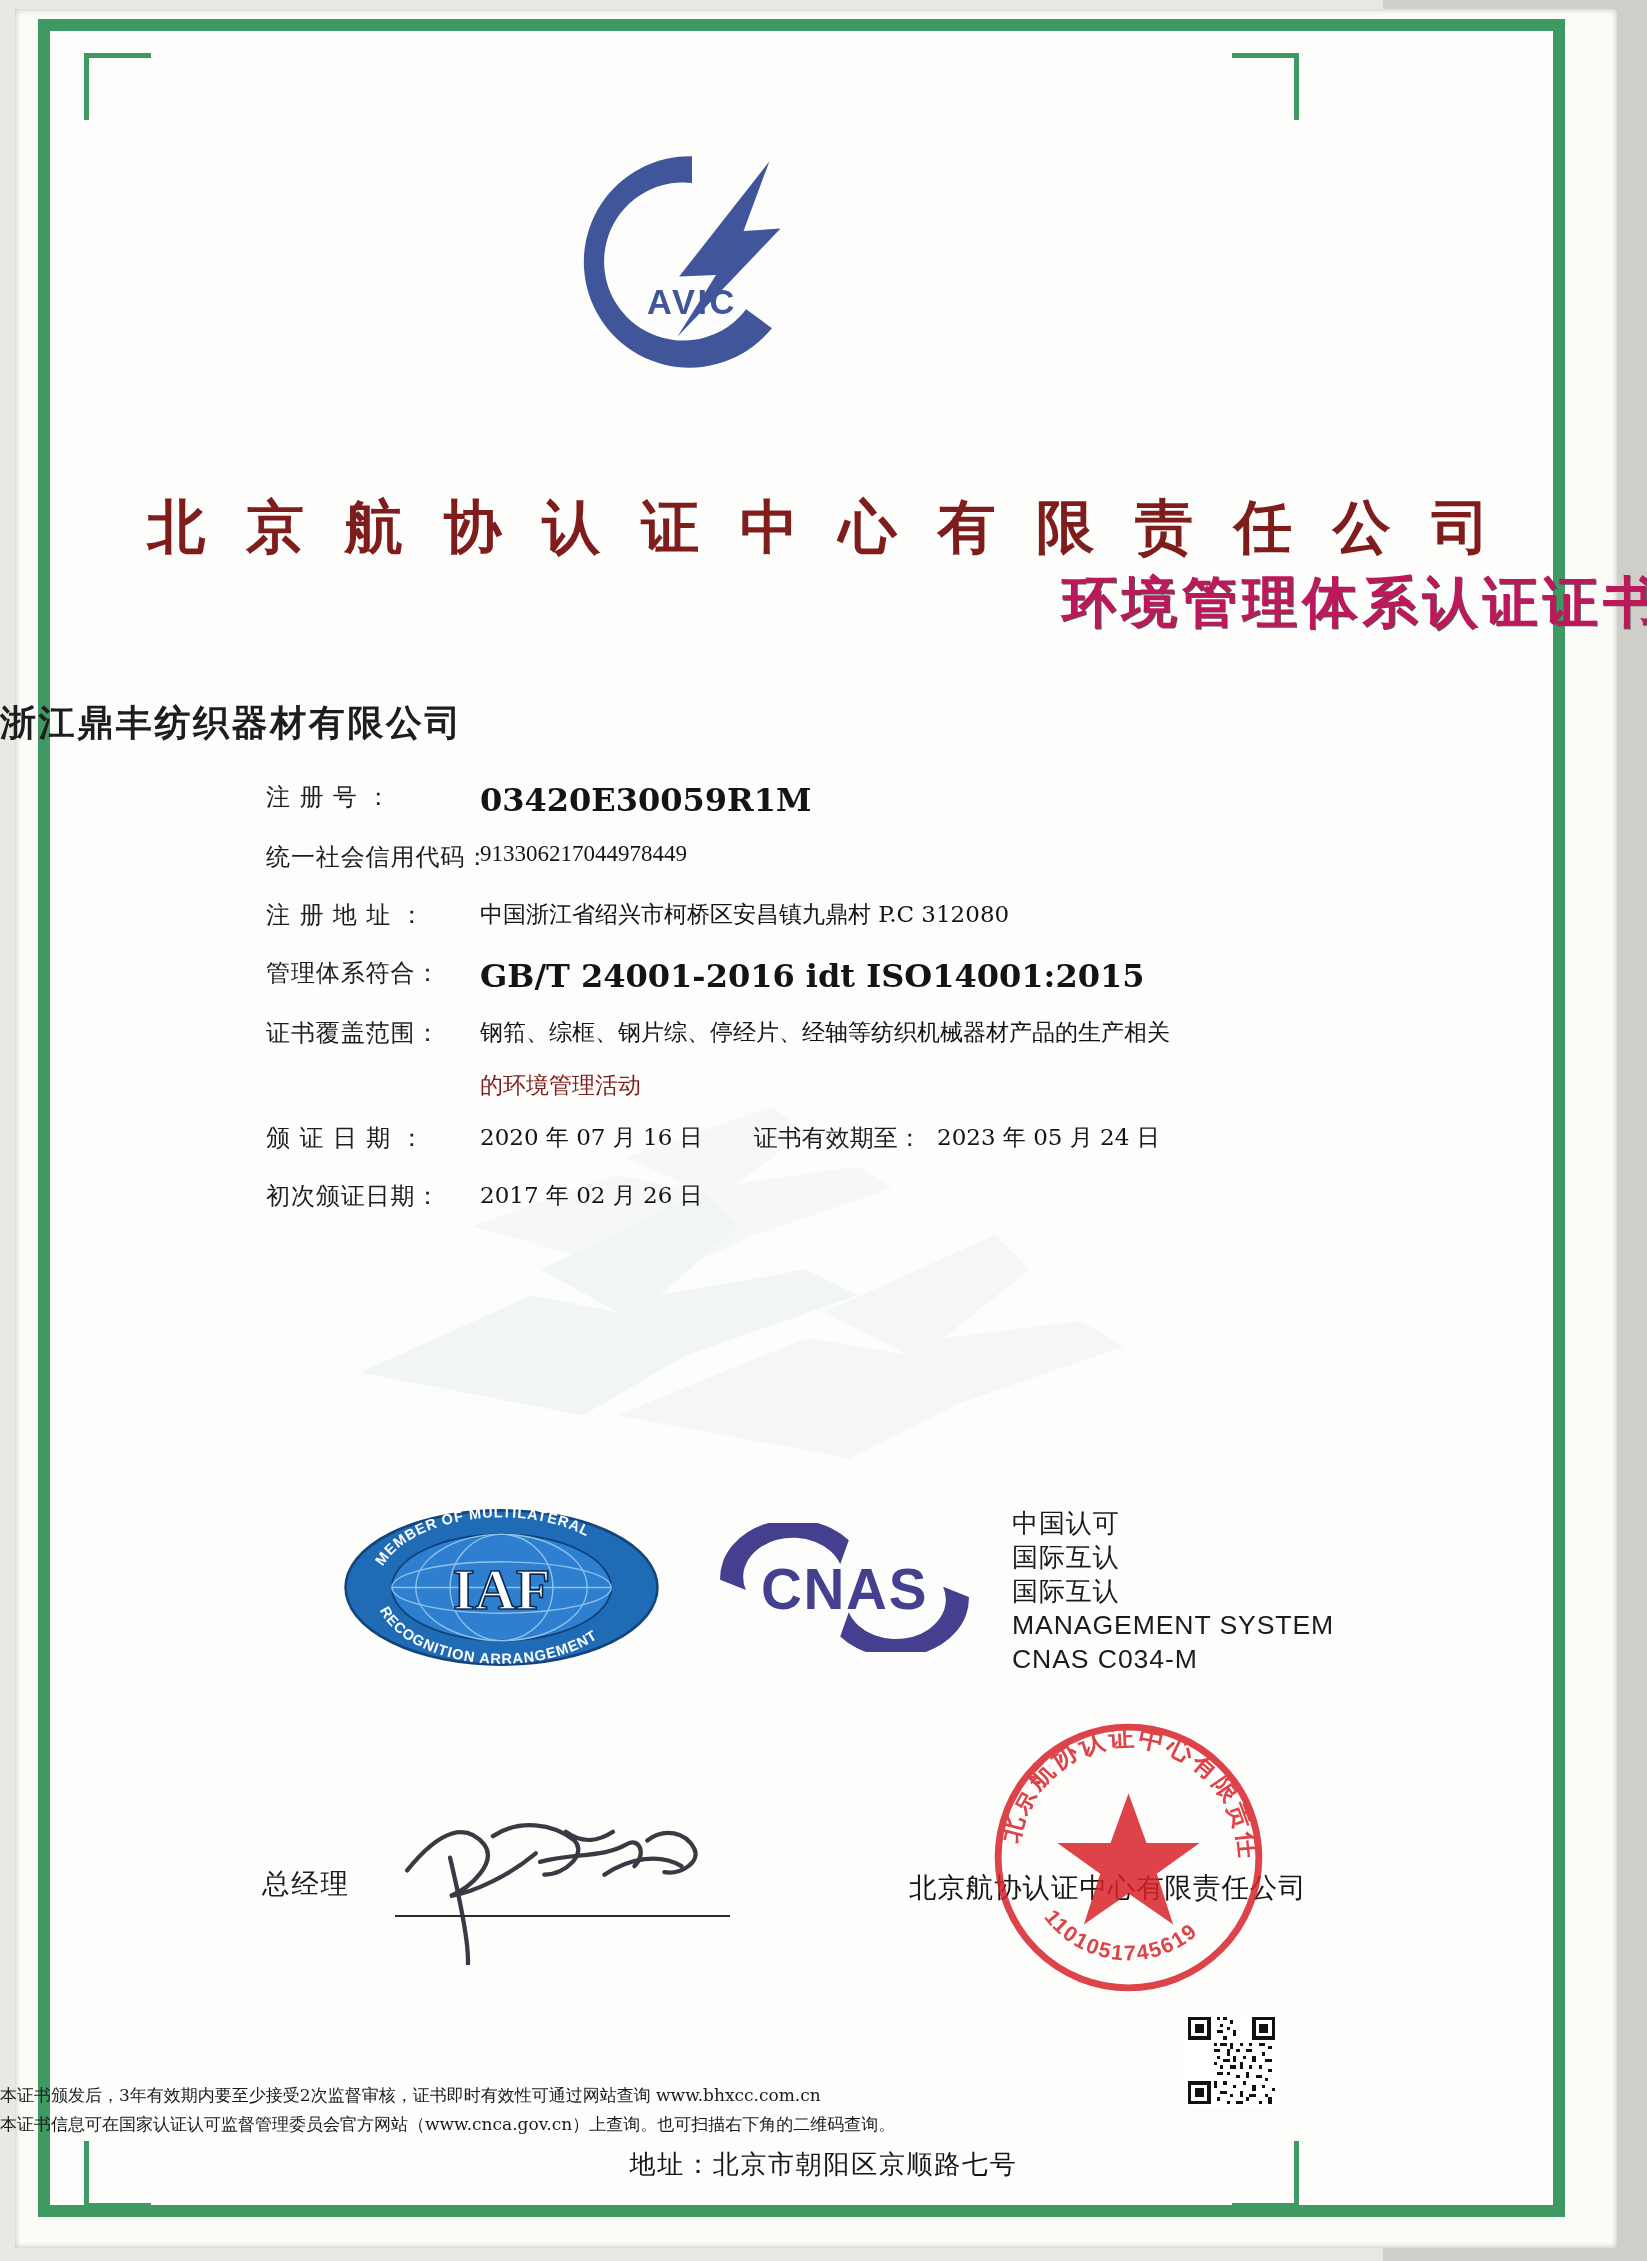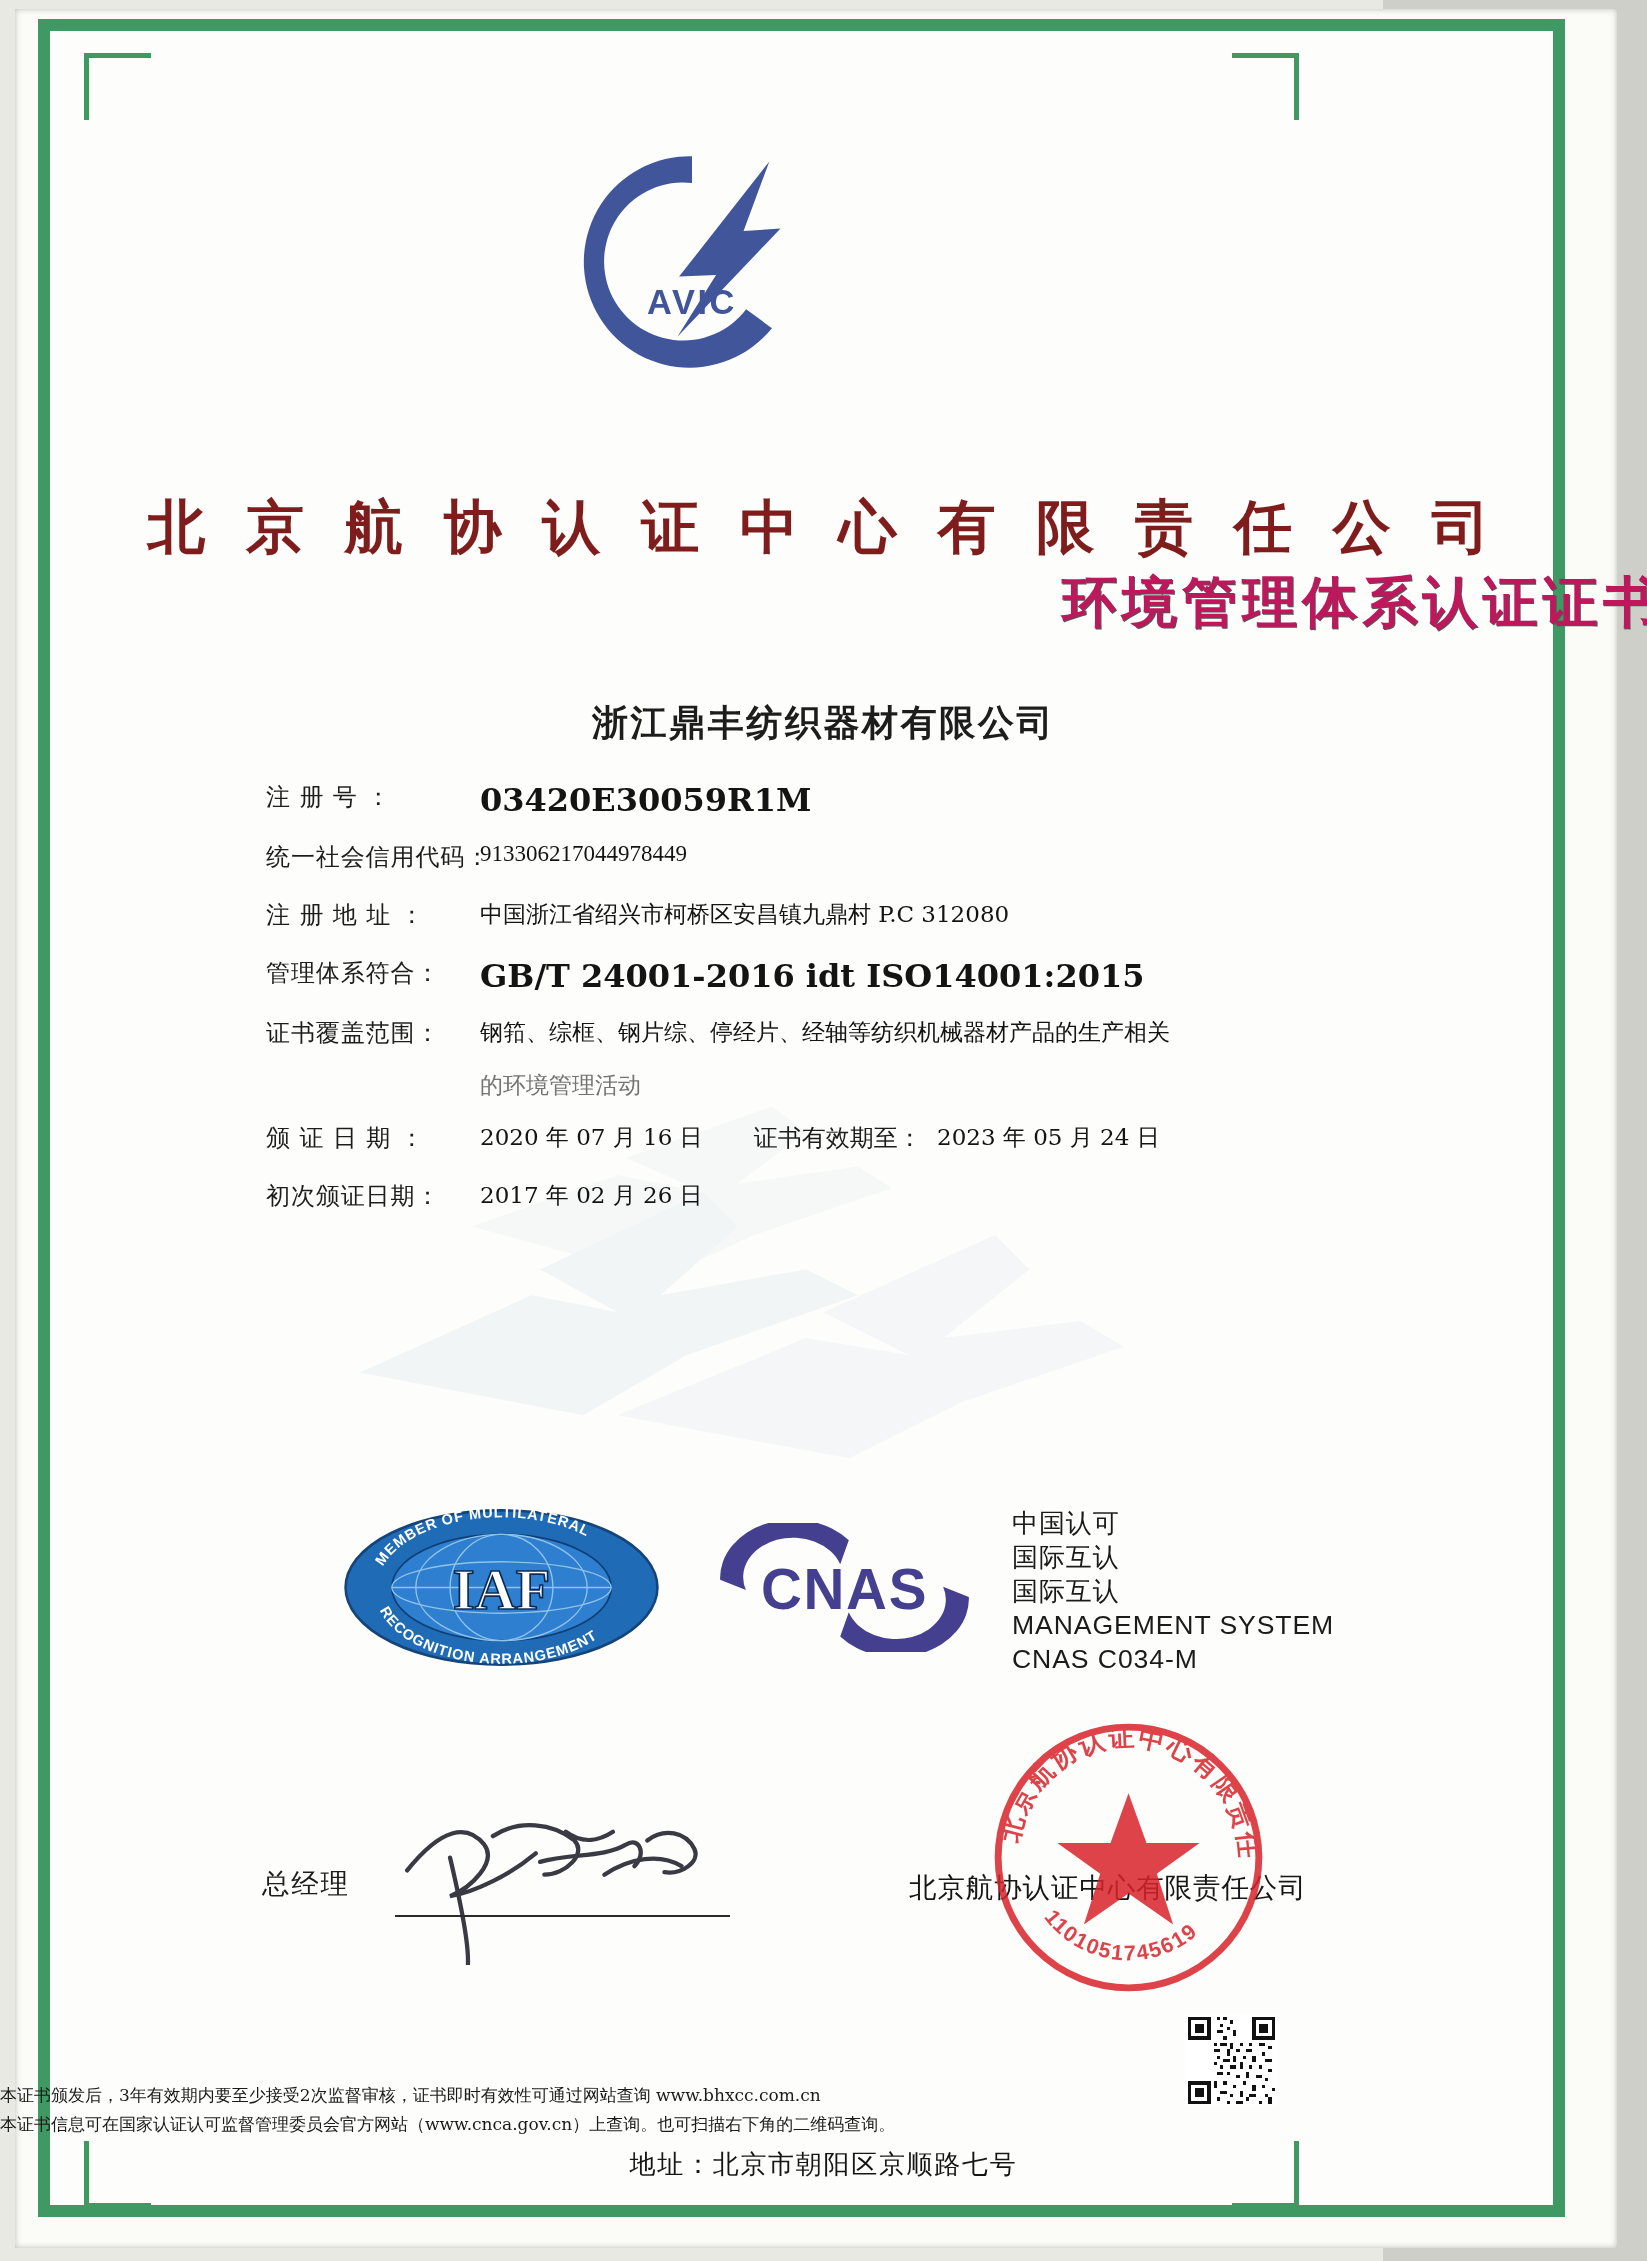--- a/index.html
+++ b/index.html
@@ -81,21 +81,20 @@
     text-align:right;
     font-family:"DejaVu Serif", serif;
     font-size:55px;
     letter-spacing:5.1px;
     color:#be185d;
     font-weight:bold;
     text-shadow:0.9px 0.9px 0 #555;
   }
   .company{
     position:absolute;top:699px;left:0;width:1647px;
-    text-align:center;
     font-family:"DejaVu Serif", serif;
     font-size:36px;
     letter-spacing:2.6px;
     color:#1d1d1d;
     font-weight:600;
   }
 
   .fields{
     position:absolute;
     left:266px;top:781px;
@@ -120,21 +119,21 @@
     font-family:"DejaVu Serif", serif;
     font-size:23px;
     color:#141414;
   }
   .value.bold{font-weight:bold;font-size:32px;}
   .value.mono{font-family:"Liberation Serif", serif;}
   .scope-line2{
     margin-left:214px;
     font-family:"DejaVu Serif", serif;
     font-size:23px;
-    color:#737373;
+    color:#7f1d1d;
     margin-top:-5.1px;
     margin-bottom:20.6px;
   }
   .row.dates .value{margin-right:51px;}
   .inline-label{
     font-family:"DejaVu Serif", serif;
     font-size:24px;
     color:#1d1d1d;
     margin-right:15.4px;
     white-space:nowrap;

